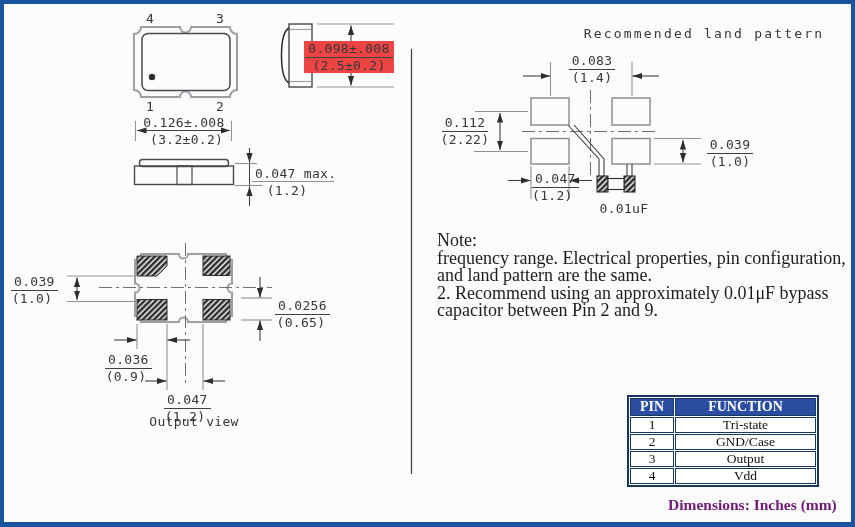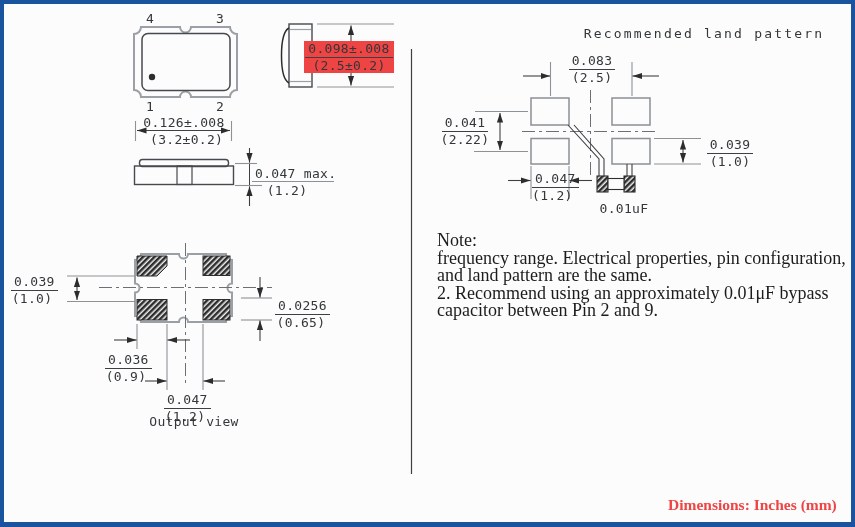--- a/index.html
+++ b/index.html
@@ -39,21 +39,21 @@
     font-size:13.5px;color:#111;height:12px;padding:0 4px;line-height:14px;
   }
   .pintable tr.hdr td{
     background:#2b4da1;color:#ffffff;font-weight:bold;font-size:14px;height:16px;
   }
   .pintable td.c-pin{width:34px;}
   .pintable td.c-fn{width:131px;}
   .footer-dim{
     position:absolute;left:664px;top:492px;
     font-family:"Liberation Serif","DejaVu Serif",serif;
-    font-weight:bold;font-size:15.5px;color:#ef4444;white-space:nowrap;
+    font-weight:bold;font-size:15.5px;color:#701a75;white-space:nowrap;
   }
 </style>
 </head>
 <body>
 
 <div class="page">
 
   <svg class="linework" width="855" height="527" viewBox="0 0 855 527">
     <defs>
       <marker id="ah" viewBox="0 0 10 10" refX="9.5" refY="5" markerWidth="10" markerHeight="10" orient="auto-start-reverse" markerUnits="userSpaceOnUse">
@@ -198,40 +198,64 @@
   </div>
   <div class="dim" style="left:160px;top:388px;width:42px;">
     <span class="din">0.047</span>
     <span class="dmm">(1.2)</span>
   </div>
   <span class="cad" style="left:145px;top:410px;width:90px;">Output view</span>
 
   <span class="cad lp-title" style="left:533px;top:22px;width:254px;margin-left:40px;">Recommended land pattern</span>
   <div class="dim" style="left:564px;top:49px;width:48px;">
     <span class="din">0.083</span>
-    <span class="dmm">(2.5)</span>
+    <span class="dmm">(1.4)</span>
   </div>
   <div class="dim" style="left:436px;top:111px;width:50px;">
-    <span class="din">0.041</span>
+    <span class="din">0.112</span>
     <span class="dmm">(2.22)</span>
   </div>
   <div class="dim" style="left:528px;top:167px;width:36px;">
     <span class="din">0.047</span>
     <span class="dmm">(1.2)</span>
   </div>
   <div class="dim" style="left:701px;top:133px;width:50px;">
     <span class="din">0.039</span>
     <span class="dmm">(1.0)</span>
   </div>
   <span class="cad" style="left:594px;top:197px;width:52px;">0.01uF</span>
 
   <div class="note">
     <div>Note:</div>
     <div>frequency range. Electrical properties, pin configuration,</div>
     <div>and land pattern are the same.</div>
     <div>2. Recommend using an approximately 0.01μF bypass</div>
     <div>capacitor between Pin 2 and 9.</div>
   </div>
 
+  <table class="pintable">
+    <tbody>
+      <tr class="hdr">
+        <td class="c-pin">PIN</td>
+        <td class="c-fn">FUNCTION</td>
+      </tr>
+      <tr>
+        <td class="c-pin">1</td>
+        <td class="c-fn">Tri-state</td>
+      </tr>
+      <tr>
+        <td class="c-pin">2</td>
+        <td class="c-fn">GND/Case</td>
+      </tr>
+      <tr>
+        <td class="c-pin">3</td>
+        <td class="c-fn">Output</td>
+      </tr>
+      <tr>
+        <td class="c-pin">4</td>
+        <td class="c-fn">Vdd</td>
+      </tr>
+    </tbody>
+  </table>
 
   <div class="footer-dim">Dimensions: Inches (mm)</div>
 
 </div>
 
 </body></html>

